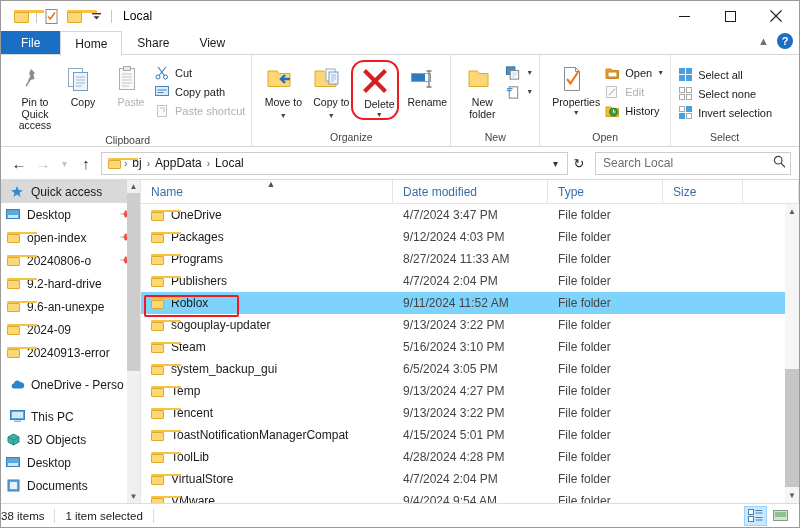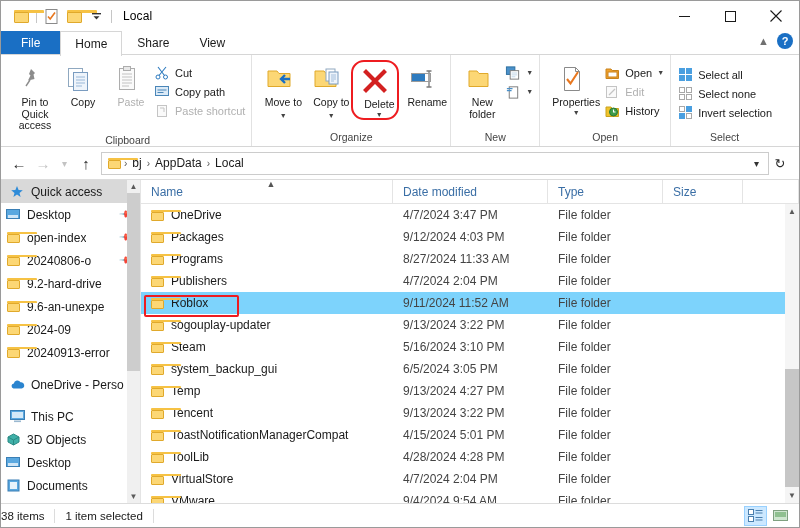--- a/index.html
+++ b/index.html
@@ -580,20 +580,29 @@
         <span class="crumb-sep">›</span>
         <span class="crumb">AppData</span>
         <span class="crumb-sep">›</span>
         <span class="crumb">Local</span>
       </div>
       <div class="ab-right">
         <div class="ab-btn">▾</div>
       </div>
     </div>
     <div class="navbtn" style="width:22px;font-size:13px">↻</div>
+    <div class="searchbox">
+      <span class="ph">Search Local</span>
+      <span>
+        <svg width="13" height="13" viewBox="0 0 13 13">
+          <circle cx="5.2" cy="5.2" r="3.8" fill="none" stroke="#444" stroke-width="1.2"></circle>
+          <path d="M8 8 L12 12.3" stroke="#444" stroke-width="1.2"></path>
+        </svg>
+      </span>
+    </div>
   </div>
 
   <div class="main">
 
     <div class="sidebar">
       <div class="nav-item sel">
         <span class="ic">
           <svg width="14" height="14" viewBox="0 0 14 14">
               <path d="M7 1 L8.6 5 L12.8 5.2 L9.5 7.9 L10.6 12 L7 9.6 L3.4 12 L4.5 7.9 L1.2 5.2 L5.4 5 Z" fill="#2e8bd8"></path>
             </svg>

